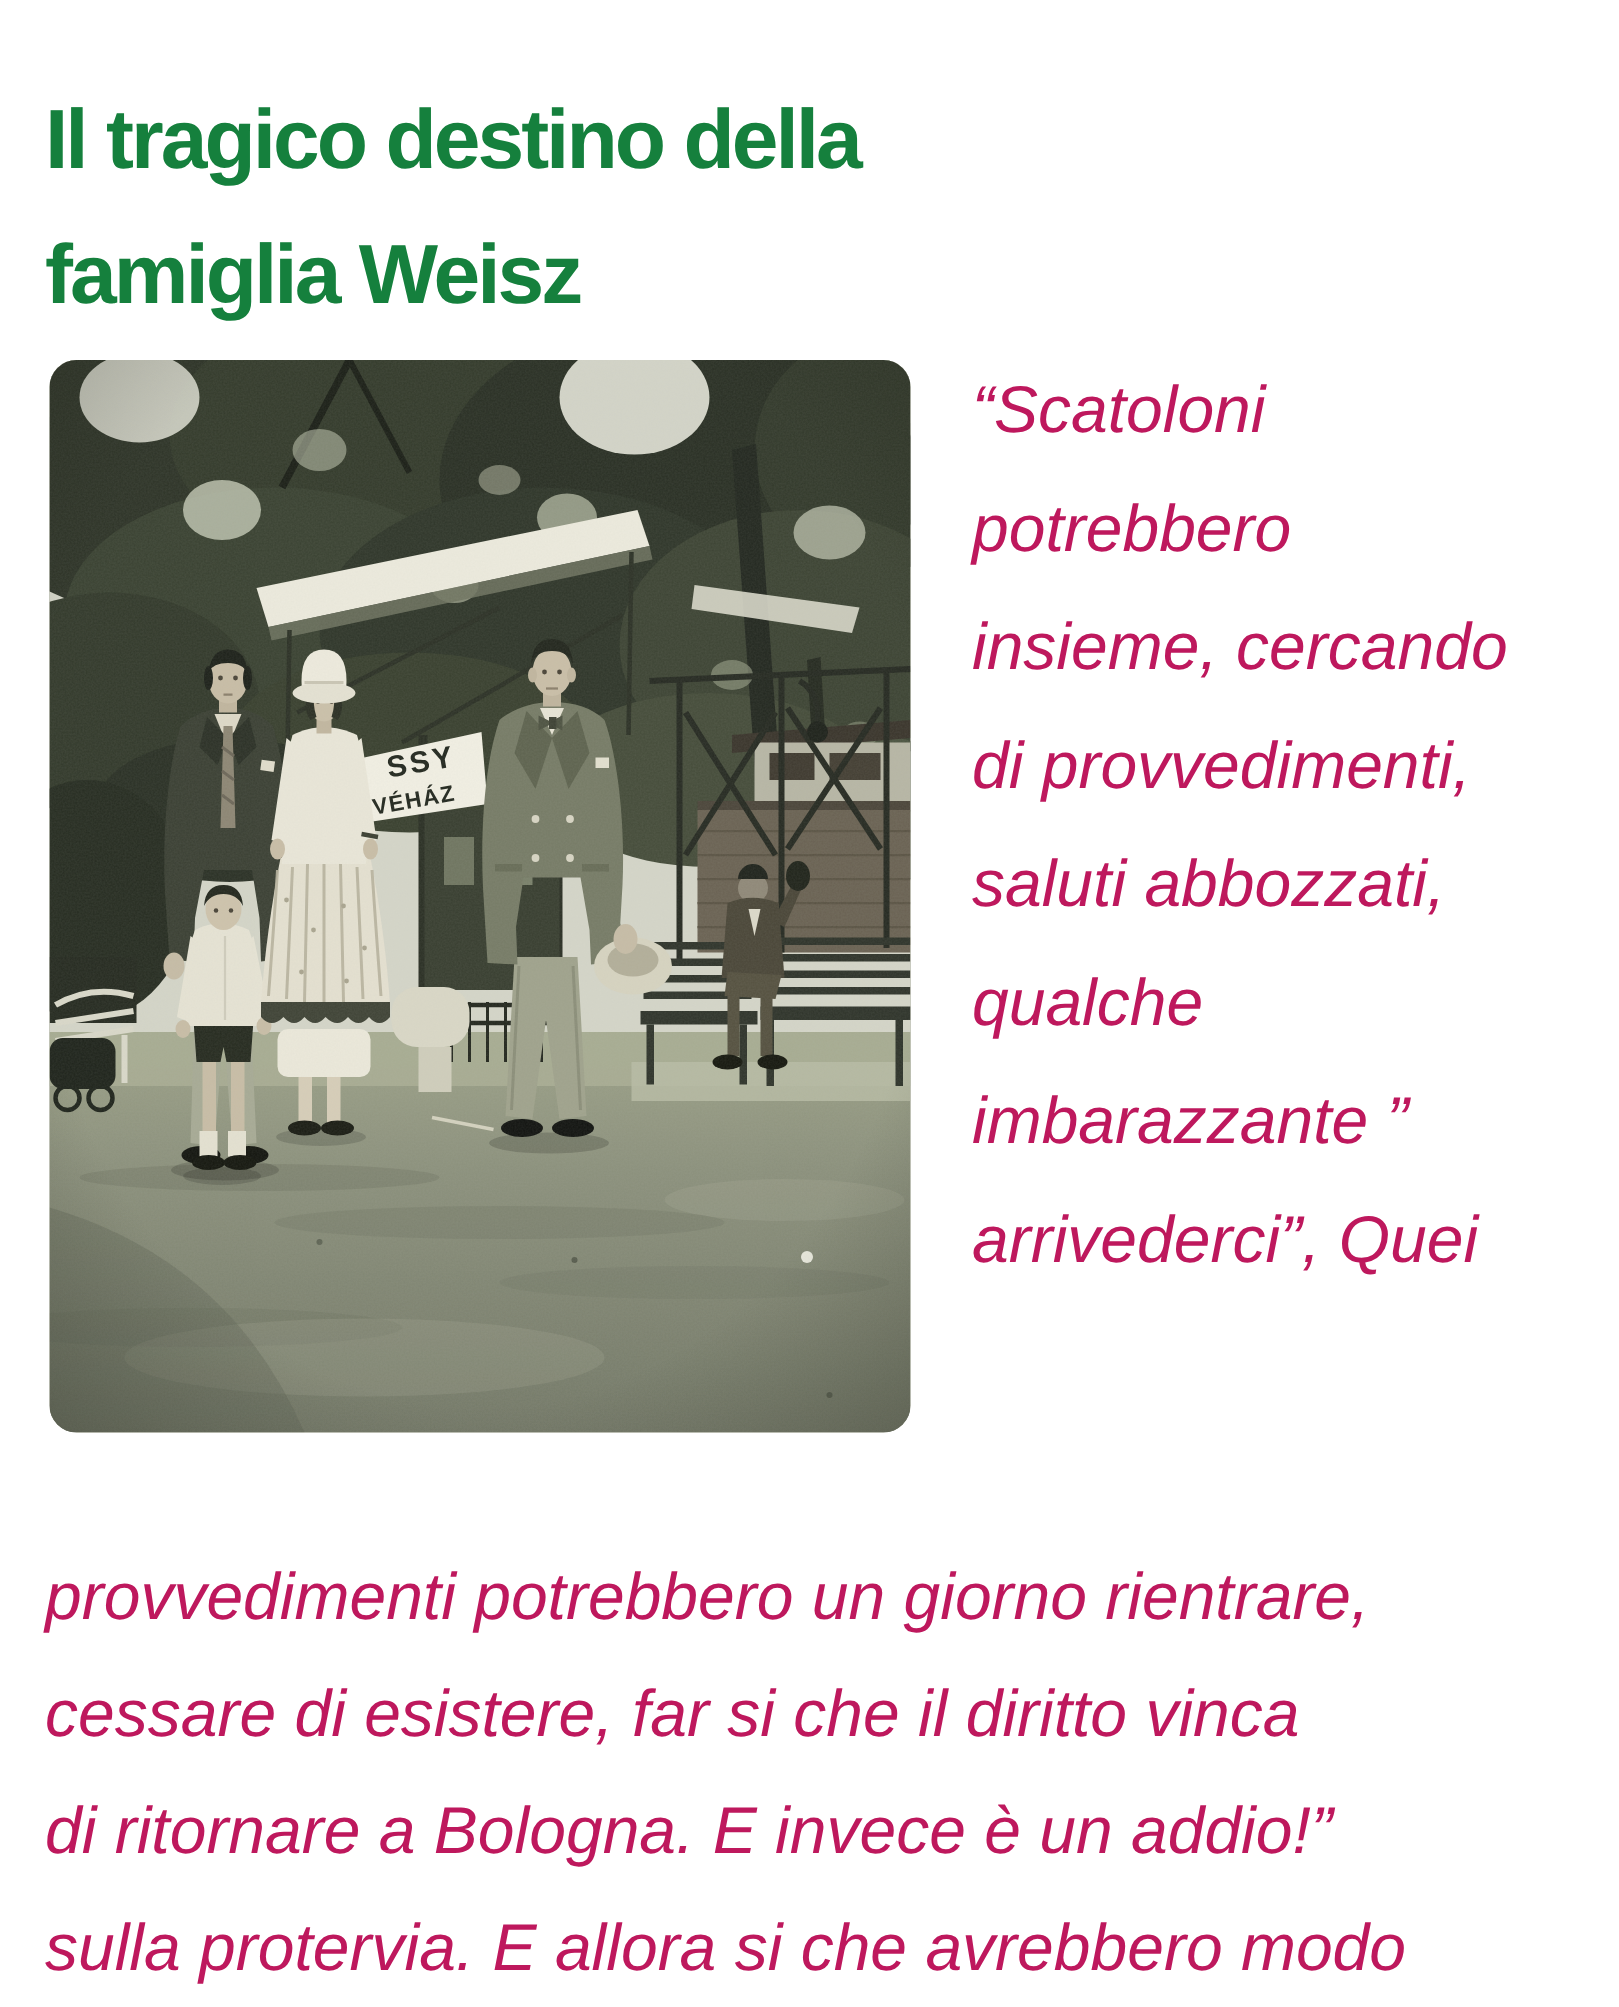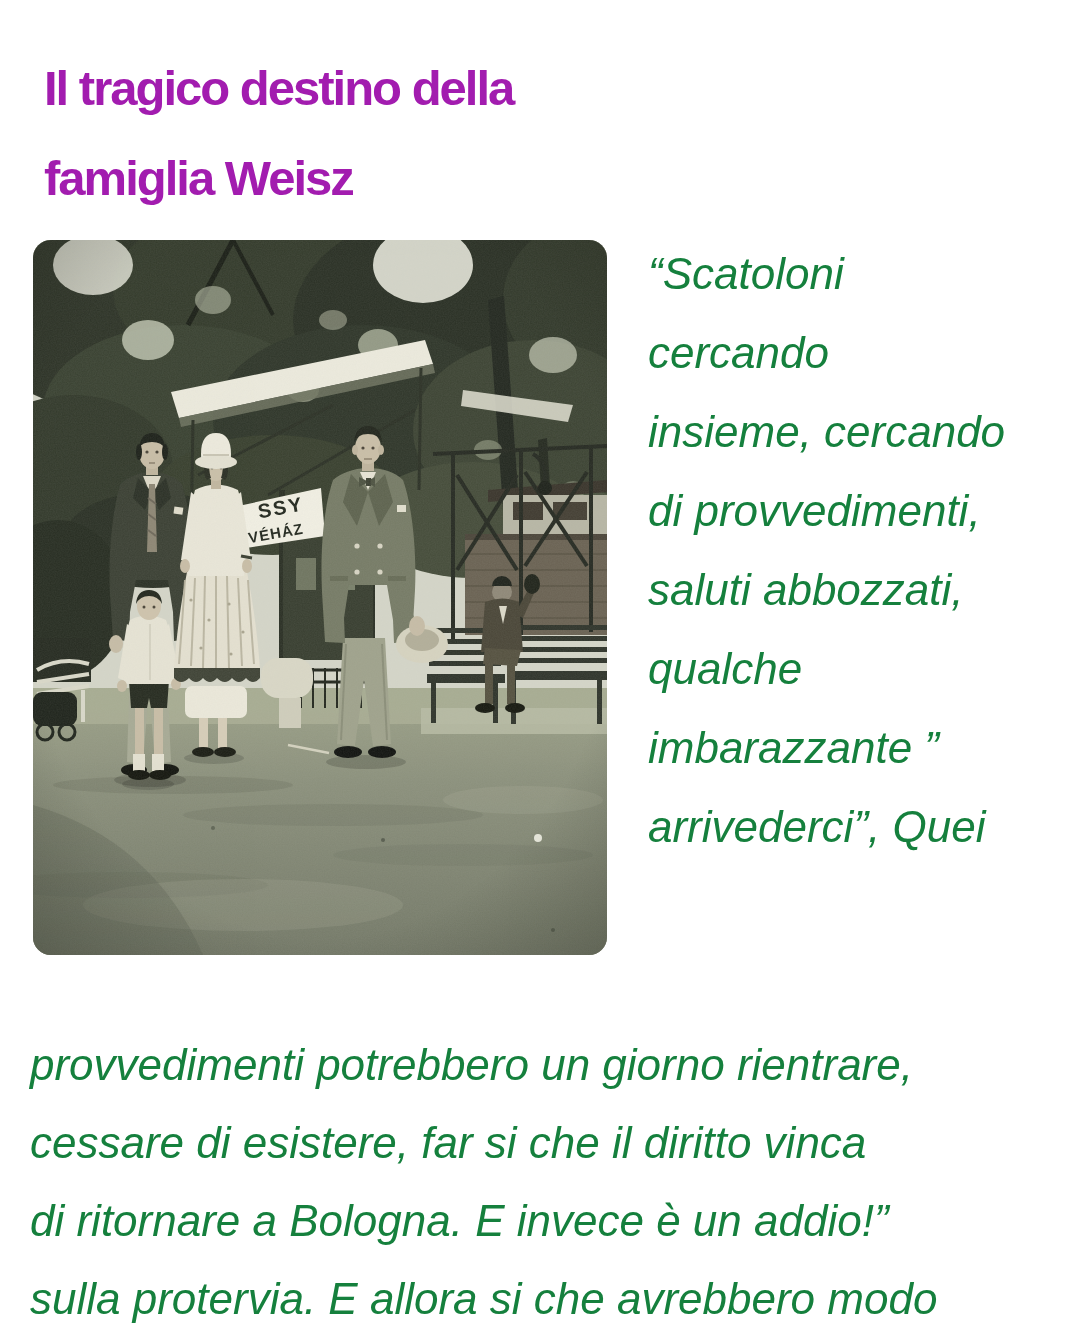--- a/index.html
+++ b/index.html
@@ -3,31 +3,31 @@
 <meta charset="utf-8">
 <style>
   html,body{margin:0;padding:0;}
   body{
     width:1079px;height:1338px;
     background:#ffffff;
     font-family:"Liberation Sans",sans-serif;
     position:relative;overflow:hidden;
   }
   .title{
-    position:absolute;left:44px;top:10px;width:1020px;
-    font-size:49px;font-weight:bold;letter-spacing:-2px;
-    line-height:90px;color:#a21caf;
+    position:absolute;left:30px;top:10px;width:1020px;
+    font-size:56px;font-weight:bold;letter-spacing:-2px;
+    line-height:90px;color:#15803d;
   }
   .title span{display:block;}
   .photo-frame{
     position:absolute;left:33px;top:240px;width:574px;height:715px;
     border-radius:18px;overflow:hidden;background:#8d927f;
   }
   .photo-frame svg{display:block;width:100%;height:100%;}
-  .quote{font-style:italic;color:#15803d;font-size:44px;}
+  .quote{font-style:italic;color:#be185d;font-size:44px;}
   .quote-col{position:absolute;left:648px;top:234px;width:424px;}
   .quote-col .ql{height:79px;display:flex;align-items:center;white-space:nowrap;}
   .quote-full{position:absolute;left:30px;top:1026px;width:1035px;}
   .quote-full .ql{height:78px;display:flex;align-items:center;white-space:nowrap;text-align:right;}
 </style>
 </head>
 <body>
 
 <h1 class="title">
   <span>Il tragico destino della</span>
@@ -341,21 +341,21 @@
     <line x1="331" y1="219" x2="339" y2="219" stroke="#8a7f6b" stroke-width="1.5"></line>
   </g>
 
   <rect x="0" y="0" width="574" height="715" filter="url(#fGrain)" opacity="0.55"></rect>
   <rect x="0" y="0" width="574" height="715" fill="url(#gVig)"></rect>
 </svg>
 </figure>
 
 <div class="quote quote-col">
   <div class="ql">“Scatoloni</div>
-  <div class="ql">cercando</div>
+  <div class="ql">potrebbero</div>
   <div class="ql">insieme, cercando</div>
   <div class="ql">di provvedimenti,</div>
   <div class="ql">saluti abbozzati,</div>
   <div class="ql">qualche</div>
   <div class="ql">imbarazzante ”</div>
   <div class="ql">arrivederci”, Quei</div>
 </div>
 
 <div class="quote quote-full">
   <div class="ql">provvedimenti potrebbero un giorno rientrare,</div>

